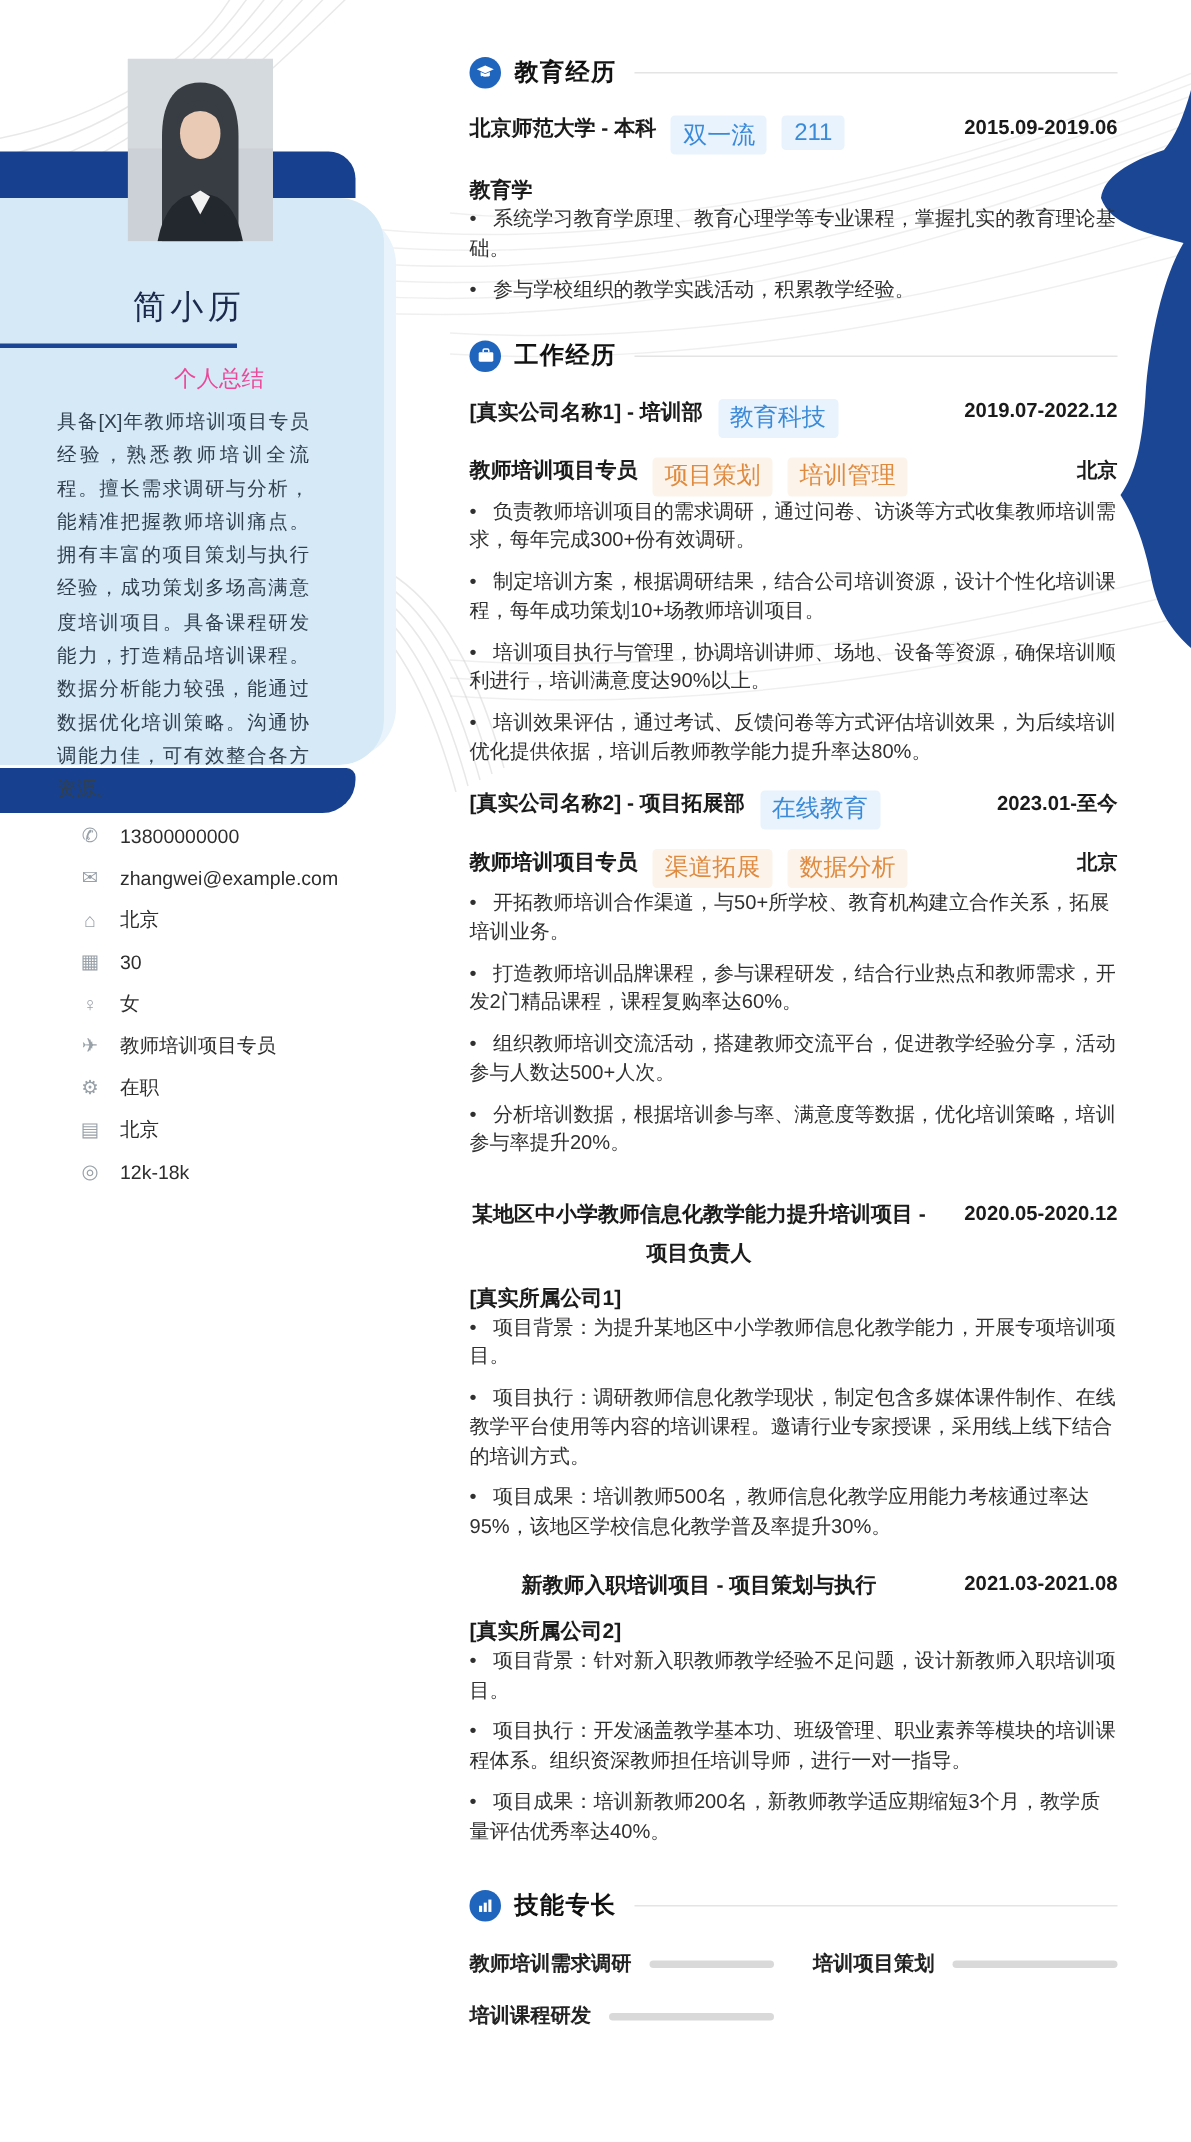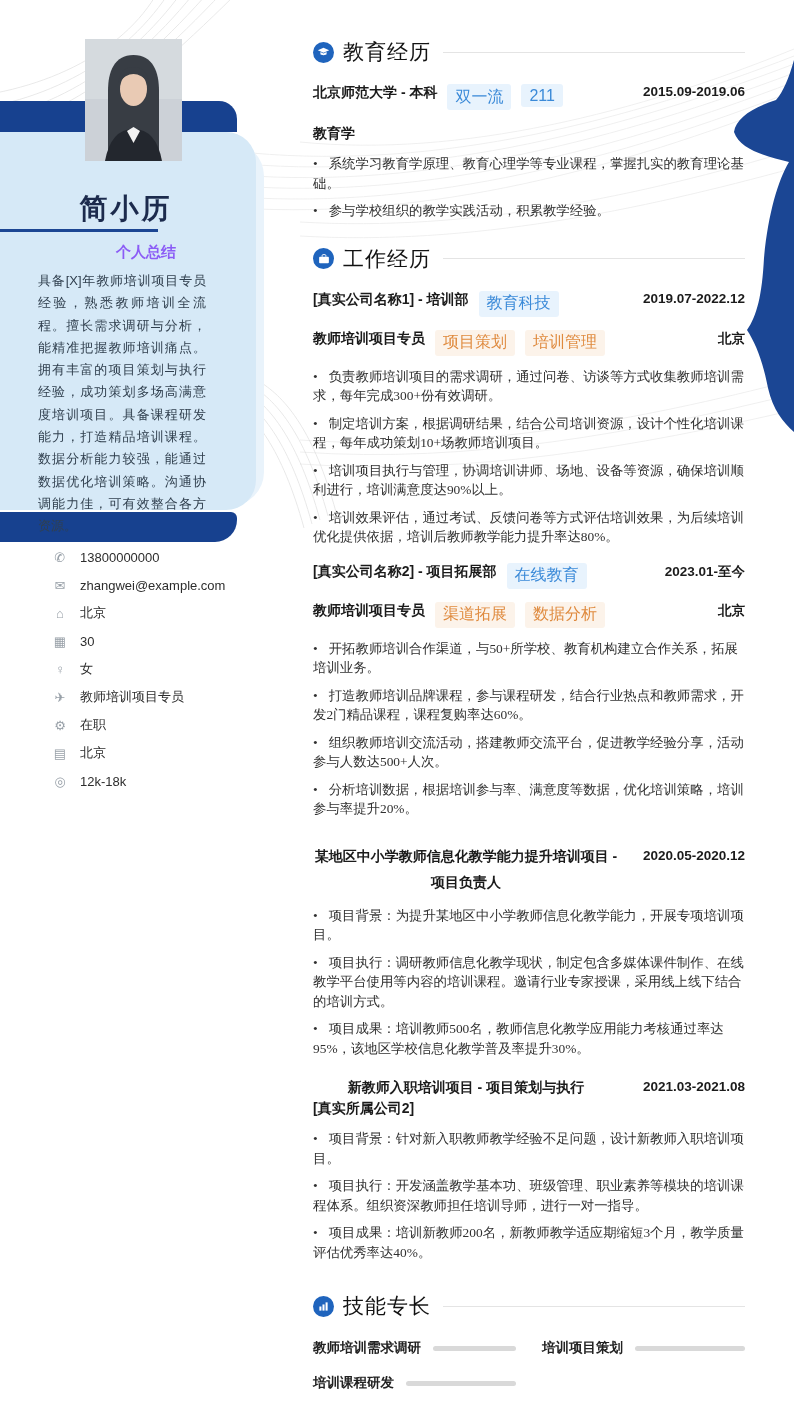--- a/index.html
+++ b/index.html
@@ -10,40 +10,40 @@
   
   .deco{position:absolute;left:0;top:0;z-index:0;}
   .ribbon{position:absolute;right:0;top:0;z-index:1;}
   
   .band-top{position:absolute;left:0;top:101px;width:237px;height:31px;background:#17418f;border-radius:0 18px 0 0;z-index:2;}
   .card-back{position:absolute;left:0;top:142px;width:264px;height:364px;background:#e9f3fb;border-radius:0 34px 34px 0;z-index:2;}
   .card{position:absolute;left:0;top:132px;width:256px;height:378px;background:#d6e9f7;border-radius:0 30px 30px 0;z-index:3;}
   .band-bottom{position:absolute;left:0;top:512px;width:237px;height:30px;background:#17418f;border-radius:0 6px 22px 0;z-index:3;}
   .photo{position:absolute;left:85px;top:39px;width:97px;height:122px;z-index:4;overflow:hidden;}
   .photo svg{display:block;}
-  .name{position:absolute;left:0;top:190px;width:252px;text-align:center;font-size:28px;font-weight:700;letter-spacing:3px;color:#1c2b4d;z-index:4;}
+  .name{position:absolute;left:0;top:190px;width:252px;text-align:center;font-size:22px;font-weight:400;letter-spacing:3px;color:#1c2b4d;z-index:4;}
   .name-line{position:absolute;left:0;top:229px;width:158px;height:3px;background:#1c4693;z-index:4;}
-  .sum-title{position:absolute;left:0;top:243px;width:292px;text-align:center;font-size:15px;font-weight:700;color:#8b5cf6;z-index:4;}
+  .sum-title{position:absolute;left:0;top:243px;width:292px;text-align:center;font-size:15px;font-weight:400;color:#ec4899;z-index:4;}
   .summary{position:absolute;left:38px;top:270px;width:168px;font-size:13px;line-height:22.3px;color:#31404f;text-align:justify;z-index:4;}
   .contacts{position:absolute;left:52px;top:543px;z-index:4;}
   .contact{display:flex;align-items:center;height:28px;font-size:13px;color:#2d2d2d;}
   .c-icon{width:16px;margin-right:12px;color:#98a0a8;font-size:13px;text-align:center;flex:none;}
   
   .main{position:absolute;left:313px;top:38px;width:432px;z-index:2;}
   .sec-head{display:flex;align-items:center;}
   .sec-icon{width:21px;height:21px;border-radius:50%;background:#1f64bd;display:flex;align-items:center;justify-content:center;margin-right:9px;flex:none;}
-  .sec-title{font-size:21px;font-weight:400;color:#121212;letter-spacing:1px;white-space:nowrap;}
+  .sec-title{font-size:16px;font-weight:700;color:#121212;letter-spacing:1px;white-space:nowrap;}
   .sec-line{flex:1;height:1px;background:#e4e4e4;margin-left:12px;}
   .entry-row{display:flex;align-items:flex-start;}
   .b14{font-size:14px;font-weight:700;color:#1b1b1b;}
   .tag{font-size:16px;padding:2.5px 8px;border-radius:3px;margin-left:10px;white-space:nowrap;}
   .tag.blue{color:#3b8ad8;background:#e8f3fd;}
   .tag.orange{color:#df8a3e;background:#fcf3ea;}
   .date{margin-left:auto;font-size:13.5px;font-weight:700;color:#1b1b1b;white-space:nowrap;padding-left:14px;}
-  .bullets{margin-top:11px;font-family:Liberation Serif, serif;}
+  .bullets{}
   .bullet{font-size:13.4px;line-height:19.5px;color:#303030;margin-bottom:8px;}
   .bullet::before{content:"•";margin-right:11px;}
   .mt-sec{margin-top:24px;}
   .proj-name{flex:1;font-size:14px;font-weight:700;color:#1b1b1b;line-height:26px;padding-right:10px;text-align:center;}
   .skills-grid{display:grid;grid-template-columns:1fr 1fr;column-gap:26px;row-gap:17px;margin-top:19px;}
   .skill{display:flex;align-items:center;}
   .skill-name{font-size:13.5px;font-weight:700;color:#222;margin-right:12px;white-space:nowrap;}
   .skill-bar{flex:1;height:5px;border-radius:3px;background:#d9d9d9;overflow:hidden;}
   .skill-fill{height:100%;background:#cfe5f7;border-radius:3px;}
 </style>
@@ -227,33 +227,34 @@
     </div>
   </div>
 
   <div class="mt-sec">
 
     <div>
       <div class="entry-row" style="margin-top:16px;align-items:flex-start;">
         <span class="proj-name">某地区中小学教师信息化教学能力提升培训项目 - 项目负责人</span>
         <span class="date" style="line-height:26px;">2020.05-2020.12</span>
       </div>
+      <div class="b14" style="margin-top:9px;">[真实所属公司1]</div>
       <div class="bullets">
         <div class="bullet">项目背景：为提升某地区中小学教师信息化教学能力，开展专项培训项目。</div>
         <div class="bullet">项目执行：调研教师信息化教学现状，制定包含多媒体课件制作、在线教学平台使用等内容的培训课程。邀请行业专家授课，采用线上线下结合的培训方式。</div>
         <div class="bullet">项目成果：培训教师500名，教师信息化教学应用能力考核通过率达95%，该地区学校信息化教学普及率提升30%。</div>
       </div>
     </div>
 
     <div>
       <div class="entry-row" style="margin-top:16px;align-items:flex-start;">
         <span class="proj-name">新教师入职培训项目 - 项目策划与执行</span>
         <span class="date" style="line-height:26px;">2021.03-2021.08</span>
       </div>
-      <div class="b14" style="margin-top:0;">[真实所属公司2]</div>
+      <div class="b14" style="margin-top:10px;">[真实所属公司2]</div>
       <div class="bullets">
         <div class="bullet">项目背景：针对新入职教师教学经验不足问题，设计新教师入职培训项目。</div>
         <div class="bullet">项目执行：开发涵盖教学基本功、班级管理、职业素养等模块的培训课程体系。组织资深教师担任培训导师，进行一对一指导。</div>
         <div class="bullet">项目成果：培训新教师200名，新教师教学适应期缩短3个月，教学质量评估优秀率达40%。</div>
       </div>
     </div>
   </div>
 
   <div style="margin-top:30px;">
     <div class="sec-head">

